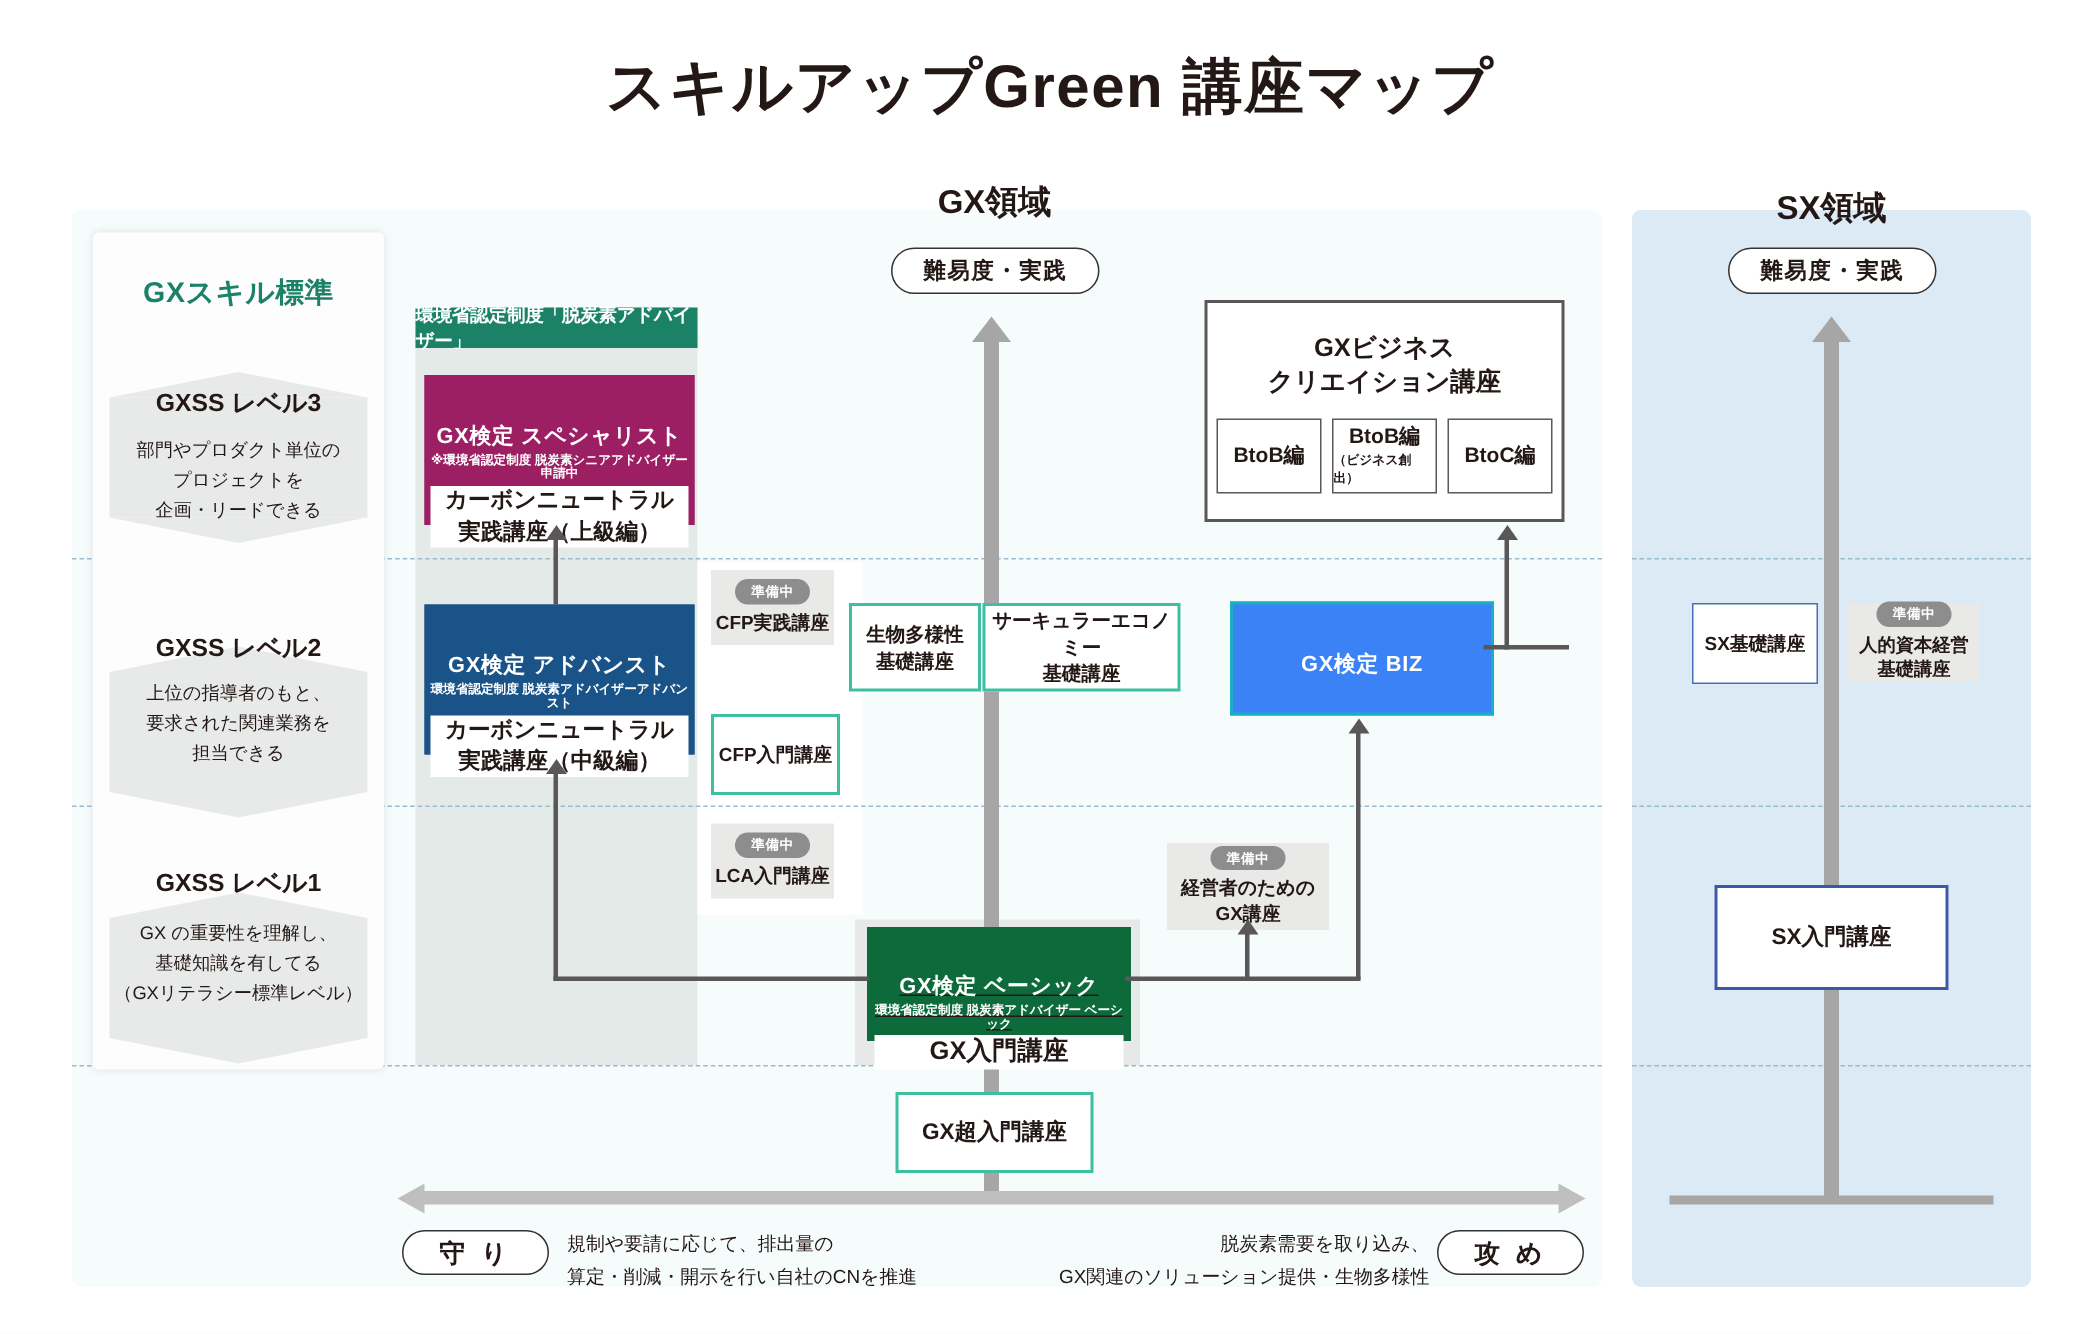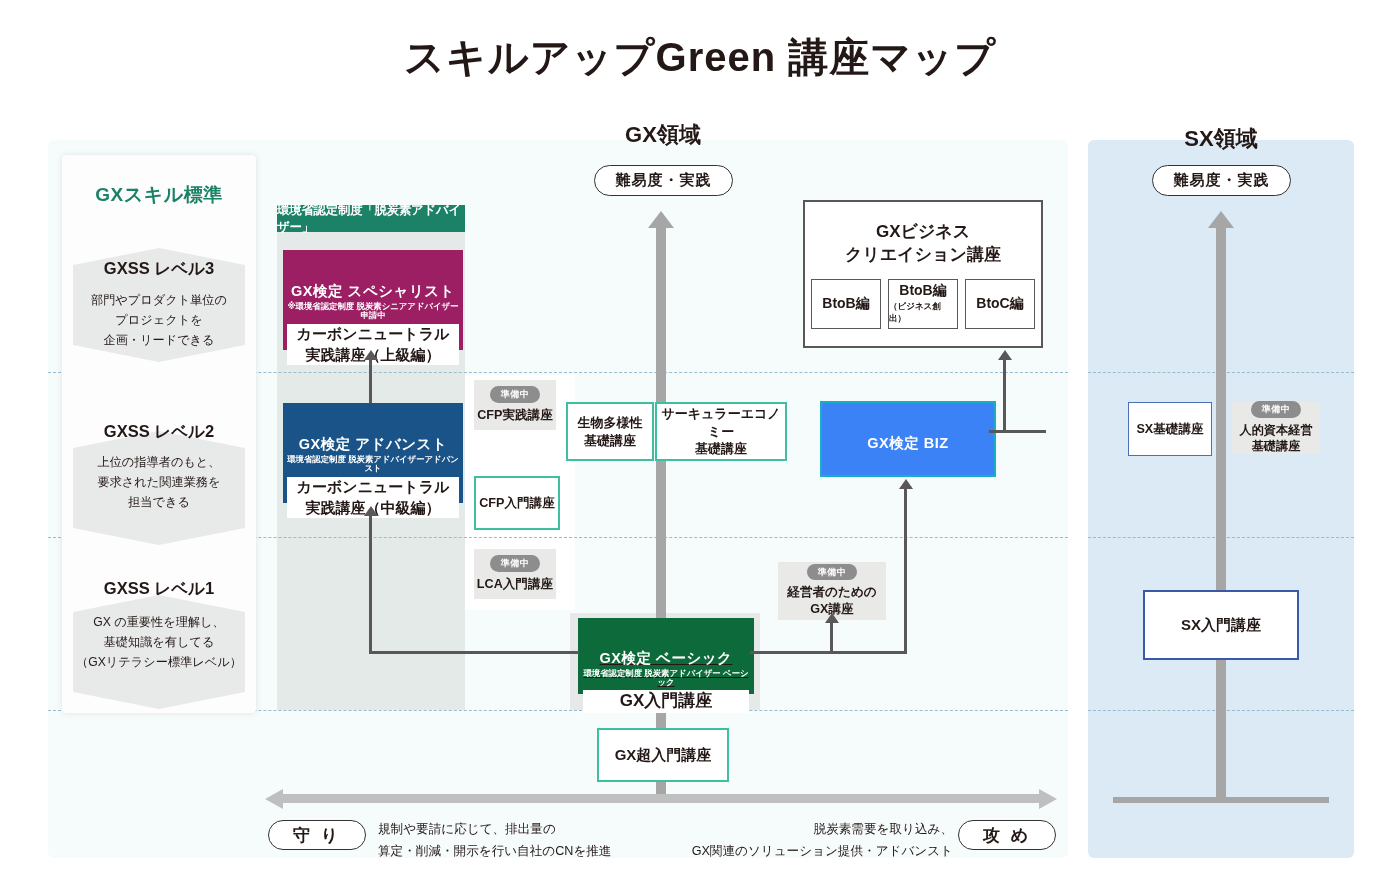--- a/index.html
+++ b/index.html
@@ -310,13 +310,13 @@
 <div class="abs" id="bot-bar"></div>
 <div class="abs" id="bot-left-head"></div>
 <div class="abs" id="bot-right-head"></div>
 
 <div class="endcap" id="cap-left">守 り</div>
 <div class="endcap" id="cap-right">攻 め</div>
 
 <div class="axis-note" id="note-left" style="white-space:pre-line;">規制や要請に応じて、排出量の
 算定・削減・開示を行い自社のCNを推進</div>
 <div class="axis-note" id="note-right" style="white-space:pre-line;">脱炭素需要を取り込み、
-GX関連のソリューション提供・アドバンスト</div>
+GX関連のソリューション提供・生物多様性</div>
 
 </body></html>

